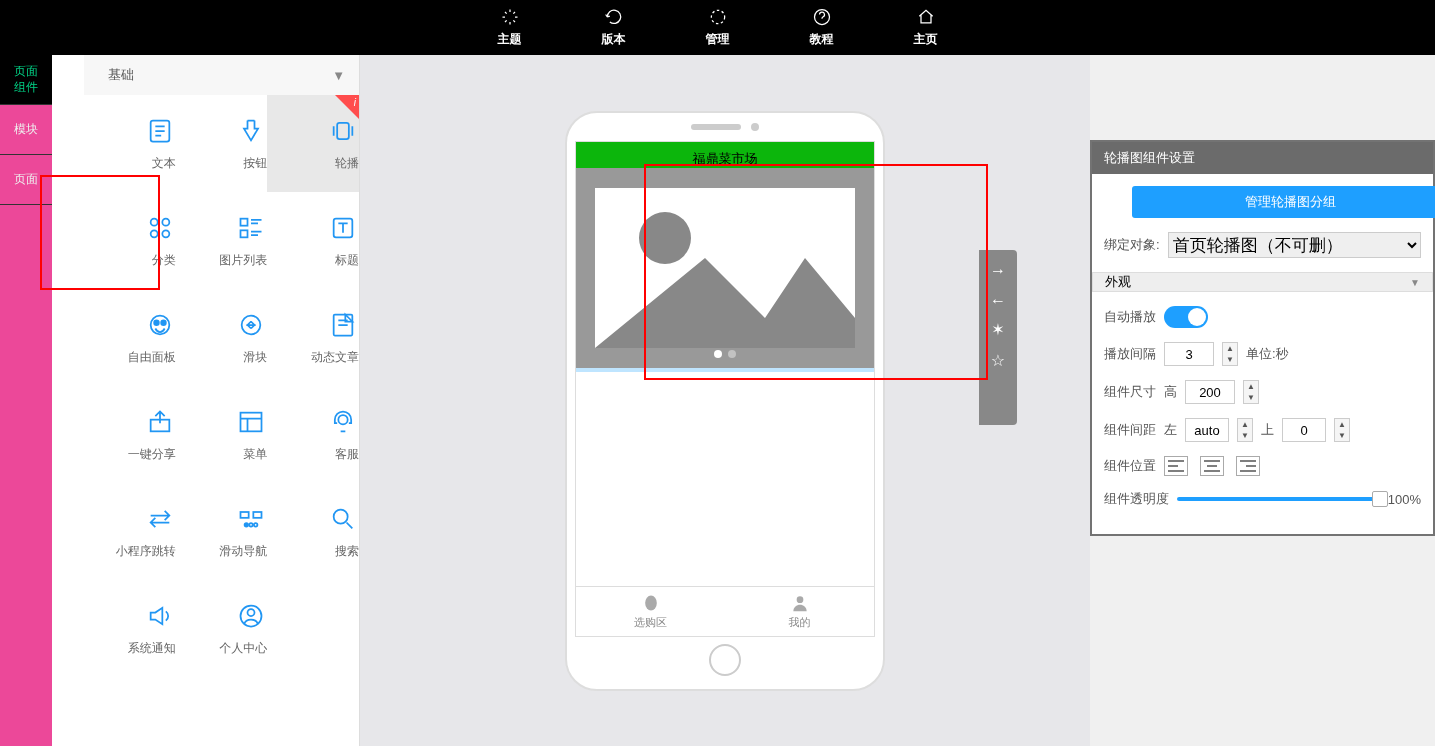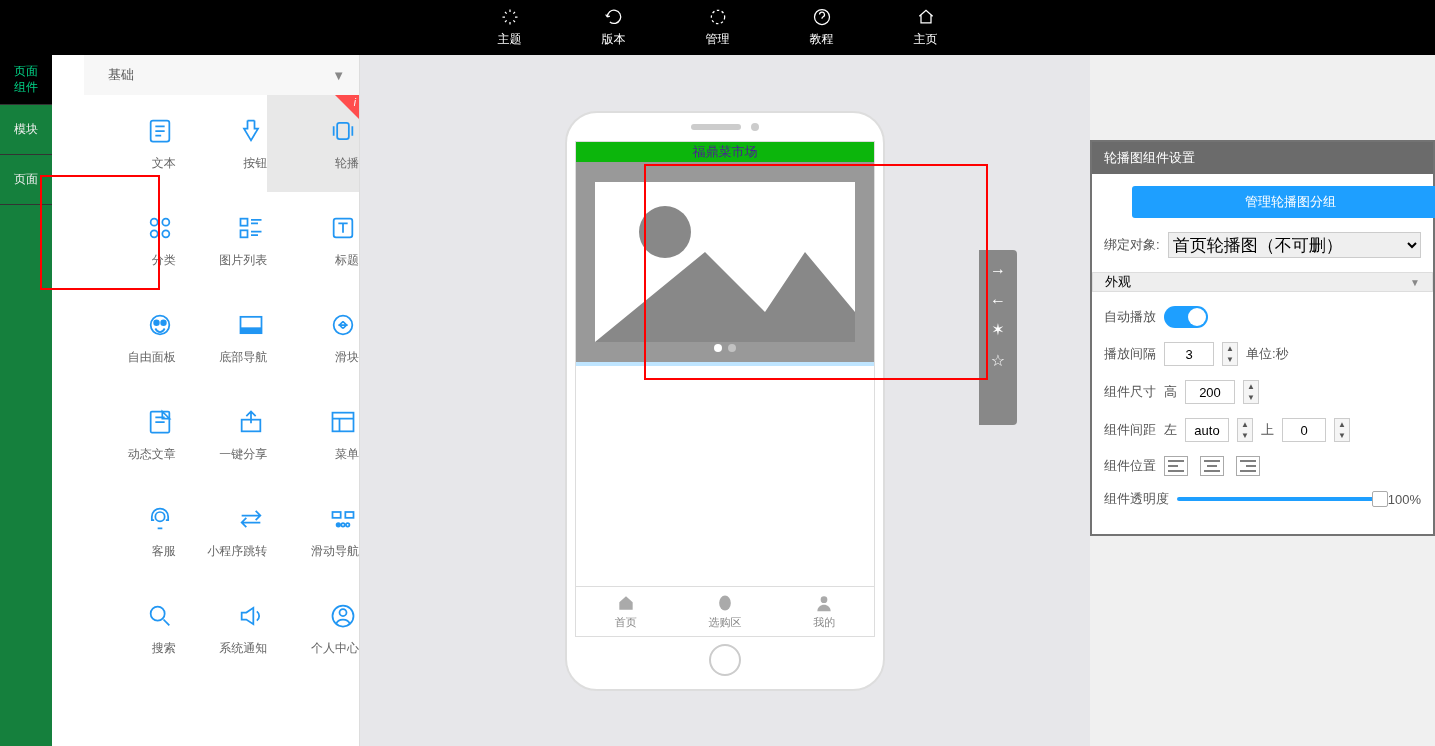--- a/index.html
+++ b/index.html
@@ -1,25 +1,25 @@
 <!DOCTYPE html>
 <html><head>
 <meta charset="utf-8">
 <style>
 * { margin: 0; padding: 0; box-sizing: border-box; font-family: "Microsoft YaHei", Arial, sans-serif; }
 body { background: #f0f0f0; width: 1435px; height: 746px; overflow: hidden; position: relative; }
 
 
-.topbar { position: absolute; top: 0; left: 0; right: 0; height: 55px; background: #000; display: flex; align-items: center; justify-content: center; gap: 80px; }
+.topbar { position: absolute; top: 0; left: 0; right: 0; height: 55px; background: #000; display: flex; align-items: center; justify-content: center; gap: 80px; font-weight: bold; }
 .topbar-item { display: flex; flex-direction: column; align-items: center; color: #fff; font-size: 12px; cursor: pointer; }
 .topbar-item svg { width: 20px; height: 20px; margin-bottom: 4px; }
 .topbar-item span { }
 
 
-.leftbar { position: absolute; top: 55px; left: 0; width: 52px; height: calc(100% - 55px); background: #15803d; }
+.leftbar { position: absolute; top: 55px; left: 0; width: 52px; height: calc(100% - 55px); background: #ec4899; }
 .leftbar-item { height: 50px; display: flex; flex-direction: column; align-items: center; justify-content: center; color: #eee; font-size: 12px; cursor: pointer; border-bottom: 1px solid #333; }
 .leftbar-item.active { color: #00d084; background: #000; }
 
 
 .comp-panel { position: absolute; top: 55px; left: 52px; width: 308px; height: calc(100% - 55px); background: #fff; border-right: 1px solid #ddd; overflow-y: auto; padding-left: 32px; }
 .comp-header { height: 40px; padding: 0 14px; display: flex; align-items: center; justify-content: space-between; background: #f7f7f7; font-size: 13px; color: #555; cursor: pointer; }
 .comp-grid { display: grid; grid-template-columns: repeat(3, 1fr); }
 .comp-cell { height: 97px; display: flex; flex-direction: column; align-items: flex-end; justify-content: center; cursor: pointer; position: relative; }
 .comp-cell.selected { background: #e8e8e8; }
 .comp-cell .ico { width: 32px; height: 32px; display: flex; align-items: center; justify-content: center; margin-bottom: 8px; }
@@ -29,21 +29,21 @@
 .corner-badge::after { content: "i"; position: absolute; top: -22px; right: 3px; color: #fff; font-size: 10px; font-style: italic; }
 .red-box1 { position: absolute; top: 175px; left: 40px; width: 120px; height: 115px; border: 2px solid #ff0000; pointer-events: none; z-index: 50; }
 
 
 .canvas { position: absolute; top: 55px; left: 360px; right: 345px; height: calc(100% - 55px); background: #e7e7ea; display: flex; align-items: center; justify-content: center; }
 .phone { width: 320px; height: 580px; background: #fff; border: 2px solid #ddd; border-radius: 32px; position: relative; overflow: hidden; }
 .phone-top { height: 28px; display: flex; align-items: center; justify-content: center; }
 .phone-top .speaker { width: 50px; height: 6px; background: #ccc; border-radius: 3px; margin-right: 10px; }
 .phone-top .cam { width: 8px; height: 8px; background: #ccc; border-radius: 50%; }
 .phone-screen { position: absolute; top: 28px; left: 8px; right: 8px; bottom: 52px; background: #fff; border: 1px solid #ddd; }
-.phone-title { height: 20px; background: #0cb60c; color: #4c1d95; font-size: 13px; display: flex; align-items: center; justify-content: center; }
+.phone-title { height: 26px; background: #0cb60c; color: #000000; font-size: 13px; display: flex; align-items: flex-end; justify-content: center; }
 .carousel { height: 200px; background: #999; position: relative; display: flex; align-items: center; justify-content: center; }
 .carousel svg { width: 260px; height: 160px; }
 .carousel-dots { position: absolute; bottom: 10px; left: 0; right: 0; display: flex; justify-content: center; gap: 6px; }
 .carousel-dots span { width: 8px; height: 8px; border-radius: 50%; background: rgba(255,255,255,0.4); }
 .carousel-dots span.on { background: #fff; }
 .phone-bottom { position: absolute; bottom: 10px; left: 0; right: 0; height: 38px; display: flex; align-items: center; justify-content: center; }
 .phone-bottom .home { width: 32px; height: 32px; border: 2px solid #ccc; border-radius: 50%; }
 .phone-tabbar { position: absolute; bottom: 0; left: 0; right: 0; height: 50px; border-top: 1px solid #ddd; display: flex; }
 .phone-tab { flex: 1; display: flex; flex-direction: column; align-items: center; justify-content: center; font-size: 11px; color: #888; }
 .phone-tab svg { width: 20px; height: 20px; margin-bottom: 2px; fill: #aaa; }
@@ -190,29 +190,20 @@
             <circle cx="9" cy="10" r="2" fill="#2196f3"></circle>
             <circle cx="15" cy="10" r="2" fill="#2196f3"></circle>
             <path d="M8 15c1 2 3 3 4 3s3-1 4-3"></path>
           </svg>
         </div>
         <div class="lbl">自由面板</div>
       </div>
       <div class="comp-cell">
         <div class="ico">
           <svg width="28" height="28" viewBox="0 0 24 24">
-            <rect x="3" y="5" width="18" height="14"></rect>
-            <rect x="3" y="14" width="18" height="5" fill="#2196f3" stroke="none"></rect>
-          </svg>
-        </div>
-        <div class="lbl">底部导航</div>
-      </div>
-      <div class="comp-cell">
-        <div class="ico">
-          <svg width="28" height="28" viewBox="0 0 24 24">
             <circle cx="12" cy="12" r="8"></circle>
             <path d="M8 12h8M12 9l-3 3 3 3M12 9l3 3-3 3"></path>
           </svg>
         </div>
         <div class="lbl">滑块</div>
       </div>
       <div class="comp-cell">
         <div class="ico">
           <svg width="28" height="28" viewBox="0 0 24 24">
             <rect x="4" y="3" width="16" height="18" rx="1"></rect>
@@ -315,26 +306,20 @@
             <circle cx="70" cy="50" r="26" fill="#888"></circle>
             <path d="M0 160 L110 70 L170 130 L210 70 L260 130 L260 160 Z" fill="#888"></path>
           </svg>
         <div class="carousel-dots">
             <span class="on"></span>
             <span></span>
           </div>
       </div>
       <div style="height:4px;background:#bfe5ff"></div>
       <div class="phone-tabbar">
-        <div class="phone-tab">
-            <svg viewBox="0 0 24 24">
-              <path d="M4 11l8-7 8 7v9H4z"></path>
-            </svg>
-            <span>首页</span>
-          </div>
         <div class="phone-tab">
             <svg viewBox="0 0 24 24">
               <ellipse cx="12" cy="12" rx="7" ry="9"></ellipse>
             </svg>
             <span>选购区</span>
           </div>
         <div class="phone-tab">
             <svg viewBox="0 0 24 24">
               <circle cx="12" cy="8" r="4"></circle>
               <path d="M4 22c0-5 4-8 8-8s8 3 8 8z"></path>

